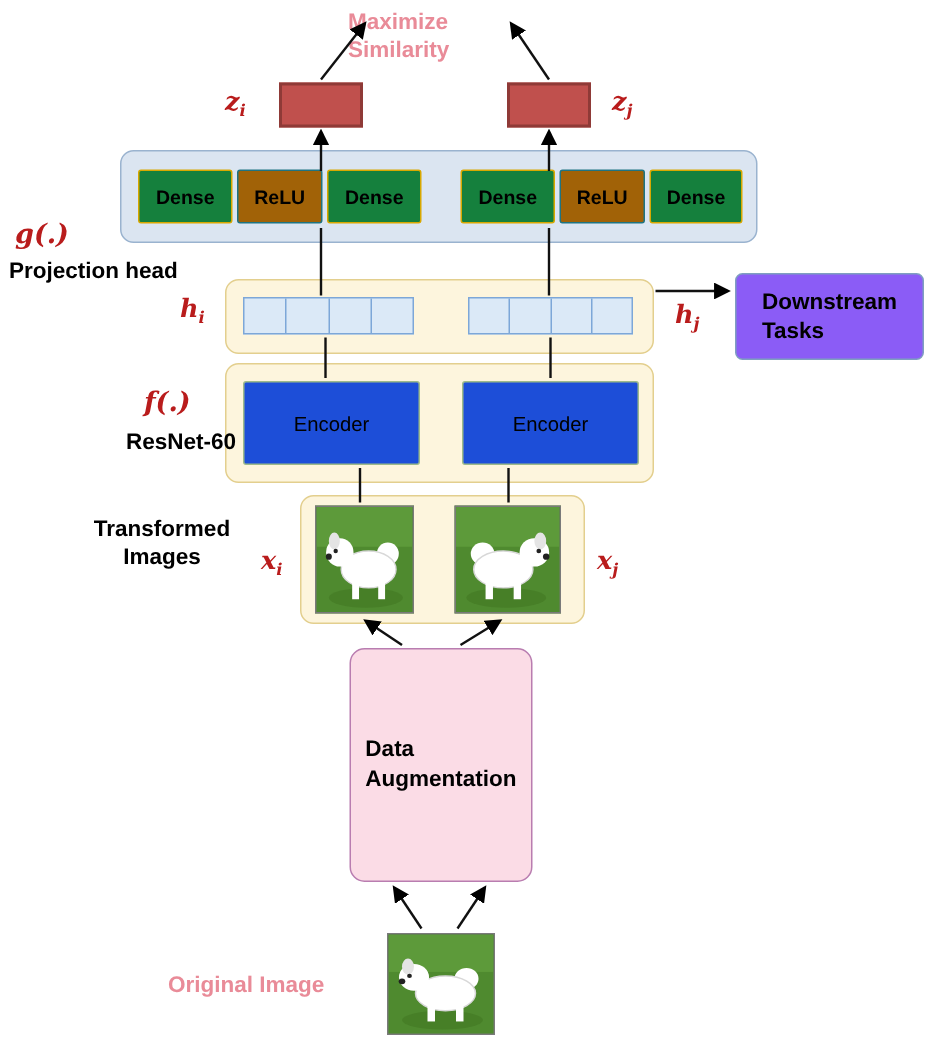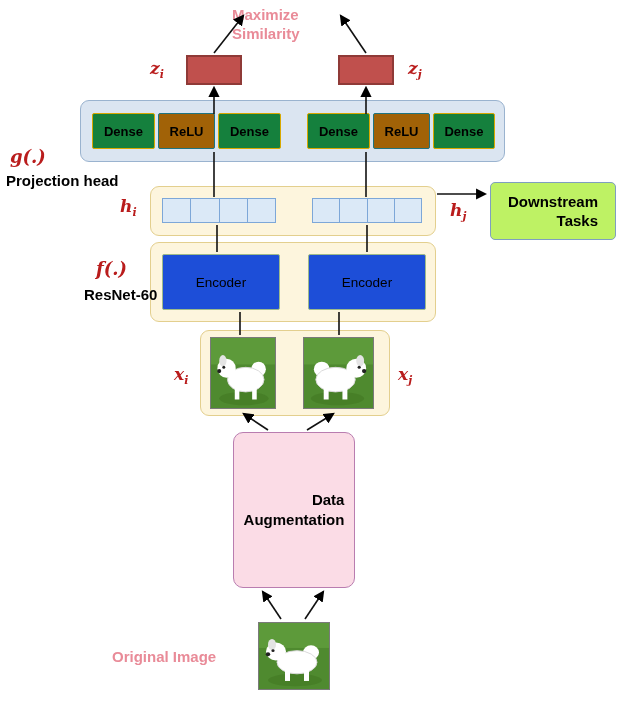--- a/index.html
+++ b/index.html
@@ -25,27 +25,27 @@
   .cream { background:#fdf5dd; border:1.5px solid #e3cf8e; border-radius:9px; }
 
   .vector { display:flex; background:#dbe9f7; border:1px solid #7da7d8; }
   .vector .cell { flex:1; border-right:1px solid #7da7d8; }
   .vector .cell:last-child { border-right:none; }
 
   .encoder-box { background:#1d4ed8; border:1px solid #9dba8a; border-radius:2px;
                  display:flex; align-items:center; justify-content:center;
                  font-weight:normal; font-size:13.5px; }
 
-  .downstream-box { background:#bef264; border:1.5px solid #7f9fc0; border-radius:5px;
+  .downstream-box { background:#8b5cf6; border:1.5px solid #7f9fc0; border-radius:5px;
                     display:flex; align-items:center; justify-content:center;
-                    font-weight:bold; font-size:15px; text-align:right; line-height:1.3; }
+                    font-weight:bold; font-size:15px; text-align:left; line-height:1.3; }
 
   .data-aug-box { background:#fbdce6; border:1.5px solid #b97db0; border-radius:10px;
                   display:flex; align-items:center; justify-content:center;
-                  font-weight:bold; font-size:15px; text-align:right; line-height:1.35; }
+                  font-weight:bold; font-size:15px; text-align:left; line-height:1.35; }
 
   .photo { border:1px solid #7a7a7a; overflow:hidden; background:#4f8a2f; }
   .photo svg { display:block; width:100%; height:100%; }
   .mirror svg { transform:scaleX(-1); }
 
   .overlay { position:absolute; left:0; top:0; width:622px; height:701px; pointer-events:none; z-index:5; }
 </style>
 </head>
 <body>
 
@@ -155,20 +155,22 @@
       <circle cx="14" cy="31" r="1.6" fill="#222222"></circle>
       <circle cx="9" cy="35" r="2.2" fill="#222222"></circle>
       <rect x="26" y="52" width="5" height="13" fill="#ffffff"></rect>
       <rect x="45" y="52" width="5" height="13" fill="#ffffff"></rect>
     </svg>
   </div>
 
   <span class="abs math" style="left:174px; top:364px;"><span>x</span><sub>i</sub></span>
   <span class="abs math" style="left:398px; top:364px;"><span>x</span><sub>j</sub></span>
 
+  <div class="abs black-label preline" style="left:46px; top:344px; width:124px;">Transformed
+Images</div>
 
   <div class="abs data-aug-box preline" style="left:233px; top:432px; width:122px; height:156px;">Data
 Augmentation</div>
 
   <div class="abs photo" style="left:258px; top:622px; width:72px; height:68px;">
     <svg viewBox="0 0 70 74" preserveAspectRatio="none">
       <rect width="70" height="74" fill="#4f8a2f"></rect>
       <rect width="70" height="28" fill="#5d9a3a"></rect>
       <ellipse cx="36" cy="64" rx="27" ry="7" fill="#3e701f" opacity="0.45"></ellipse>
       <ellipse cx="52" cy="33" rx="8" ry="8" fill="#ffffff"></ellipse>

